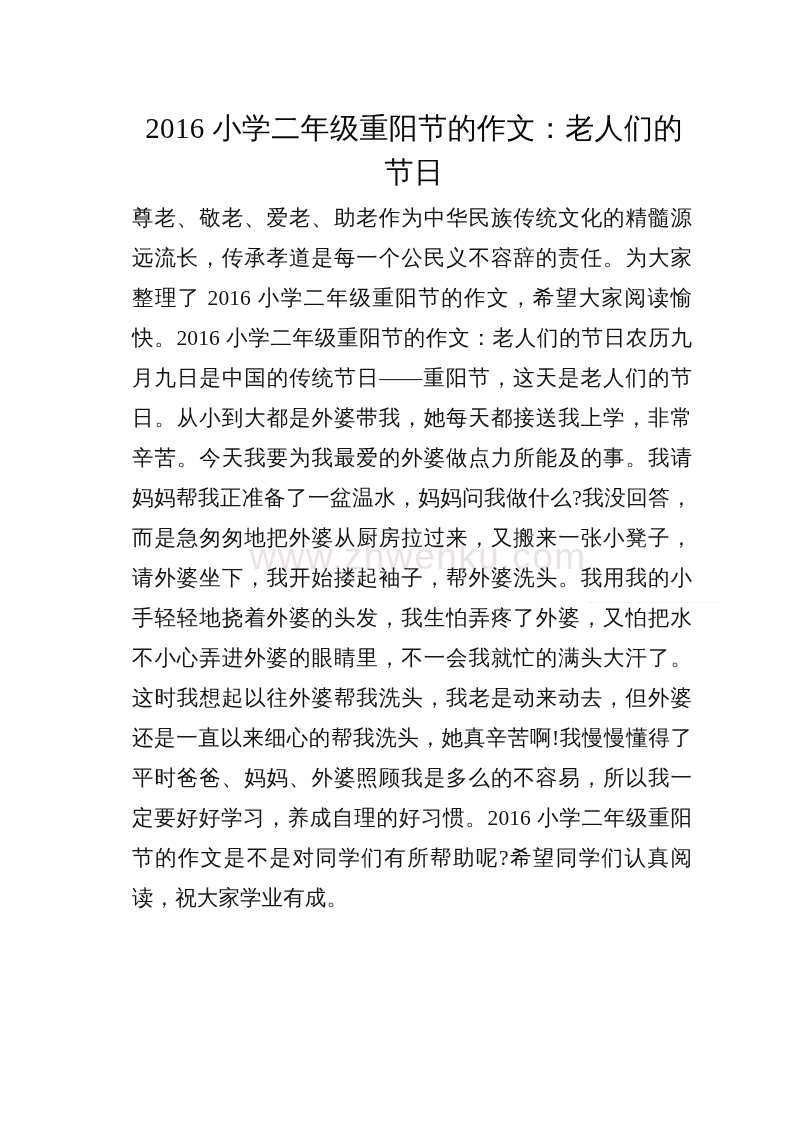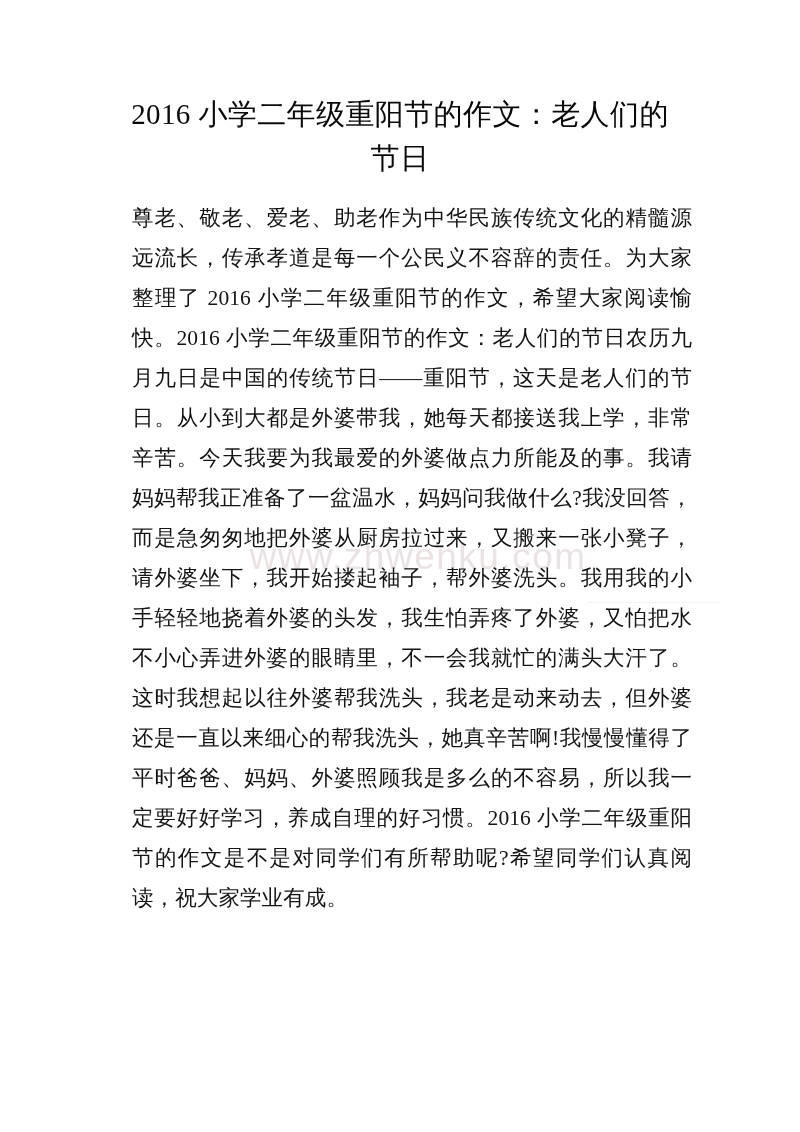--- a/index.html
+++ b/index.html
@@ -57,21 +57,21 @@
     z-index: 1;
     padding: 0;
   }
 
   
   .doc-title {
     position: absolute;
     left: 118px;
     top: 92px;
     width: 564px;
-    margin: 0;
+    margin: 14px;
     font-size: 29px;
     line-height: 44px;
     font-weight: 400;
     text-align: center;
     color: #0a0a0a;
     letter-spacing: 0.4px;
     font-family: "Liberation Serif", "DejaVu Serif", serif;
   }
 
   

